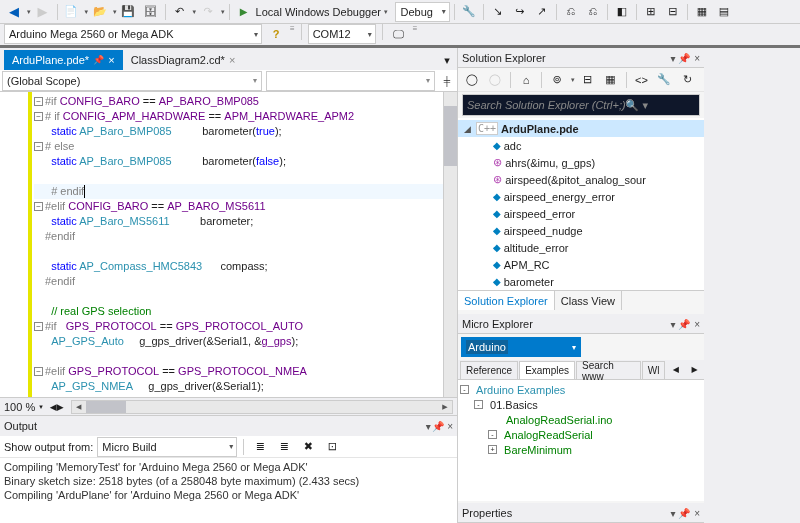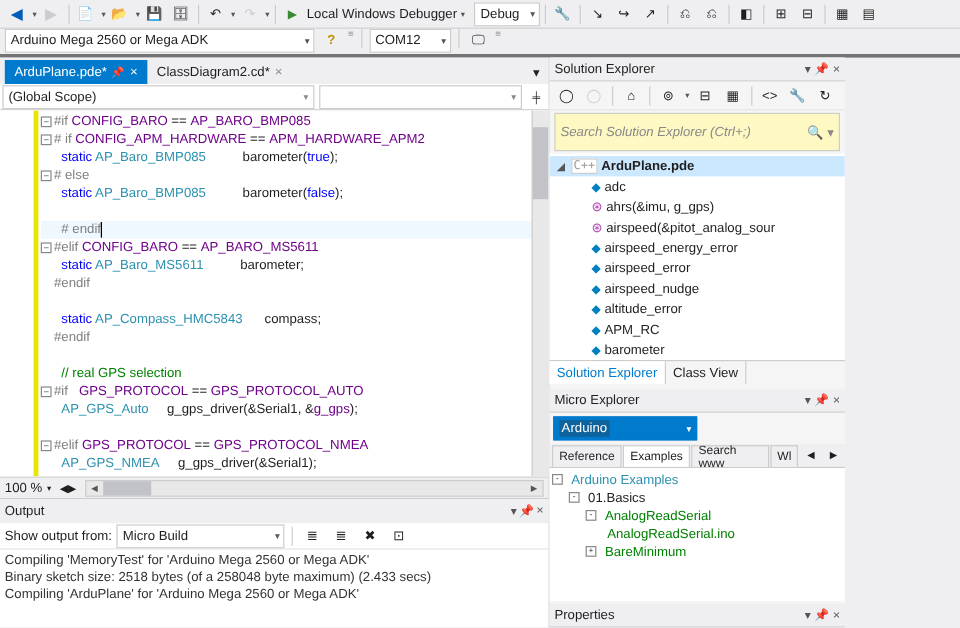--- a/index.html
+++ b/index.html
@@ -48,21 +48,21 @@
 .hscroll .arrow { position: absolute; width: 14px; top: 0; bottom: 0; display: flex; align-items: center; justify-content: center; font-size: 7px; color: #555; }
 
 .output-panel { height: 108px; border-top: 1px solid #ccc; background: #fff; display: flex; flex-direction: column; }
 .panel-title { height: 20px; background: #efeff2; display: flex; align-items: center; justify-content: space-between; padding: 0 4px; font-size: 11px; }
 .panel-title .ctrls { display: flex; gap: 2px; }
 .output-toolbar { height: 22px; display: flex; align-items: center; padding: 0 4px; gap: 4px; border-bottom: 1px solid #e5e5e5; }
 .output-text { flex: 1; font-family: Consolas, monospace; font-size: 11px; line-height: 14px; padding: 2px 4px; color: #333; overflow: hidden; }
 
 .panel-hdr { height: 20px; background: #efeff2; display: flex; align-items: center; justify-content: space-between; padding: 0 4px; border-bottom: 1px solid #ccc; }
 .sol-toolbar { height: 24px; background: #f5f5f5; display: flex; align-items: center; padding: 0 4px; gap: 3px; border-bottom: 1px solid #e5e5e5; }
-.sol-search { height: 32px; margin: 2px 4px; border: 1px solid #ccc; background: #fef9c3; display: flex; align-items: center; padding: 0 4px; color: #888; font-style: italic; justify-content: space-between; }
+.sol-search { height: 22px; margin: 2px 4px; border: 1px solid #ccc; background: #0f172a; display: flex; align-items: center; padding: 0 4px; color: #888; font-style: italic; }
 .tree { flex: 0 0 auto; background: #fff; padding: 2px 0; overflow: hidden; }
 .tree-item { height: 17px; display: flex; align-items: center; padding-left: 4px; gap: 3px; font-size: 11px; }
 .tree-item.sel { background: #cce8ff; }
 .tree-item .exp { width: 11px; font-size: 9px; color: #555; text-align: center; }
 .cpp { color: #9b9b9b; font-family: Consolas, monospace; font-size: 10px; border: 1px solid #ccc; padding: 0 1px; background: #fff; }
 .var-icon { color: #0080c0; font-size: 10px; }
 .fn-icon { color: #b040b0; font-size: 11px; }
 .sub-tabs { height: 20px; background: #f5f5f5; display: flex; border-top: 1px solid #ccc; }
 .sub-tab { padding: 0 6px; display: flex; align-items: center; font-size: 11px; border-right: 1px solid #ccc; }
 .sub-tab.active { background: #fff; color: #007acc; }
@@ -329,24 +329,24 @@
       <div class="me-tab">Reference</div>
       <div class="me-tab active">Examples</div>
       <div class="me-tab">Search www</div>
       <div class="me-tab">Wl</div>
       <span class="tbtn" style="font-size:8px">◀</span>
       <span class="tbtn" style="font-size:8px">▶</span>
     </div>
     <div class="me-tree">
       <div class="ti"><span class="exp">-</span>&nbsp;<span class="teal-text">Arduino Examples</span></div>
       <div class="ti" style="padding-left:14px"><span class="exp">-</span>&nbsp;<span>01.Basics</span></div>
-      <div class="ti" style="padding-left:28px"><span class="exp">-</span>&nbsp;<span class="green-text">AnalogReadSerial</span></div>
       <div class="ti" style="padding-left:46px">
           <span class="green-text">AnalogReadSerial.ino</span>
         </div>
+      <div class="ti" style="padding-left:28px"><span class="exp">-</span>&nbsp;<span class="green-text">AnalogReadSerial</span></div>
       <div class="ti" style="padding-left:28px"><span class="exp">+</span>&nbsp;<span class="green-text">BareMinimum</span></div>
     </div>
 
     <div class="panel-hdr" style="margin-top:2px">
       <span>Properties</span>
       <div class="ctrls">
         <span>▾</span>
         <span>📌</span>
         <span>×</span>
       </div>

